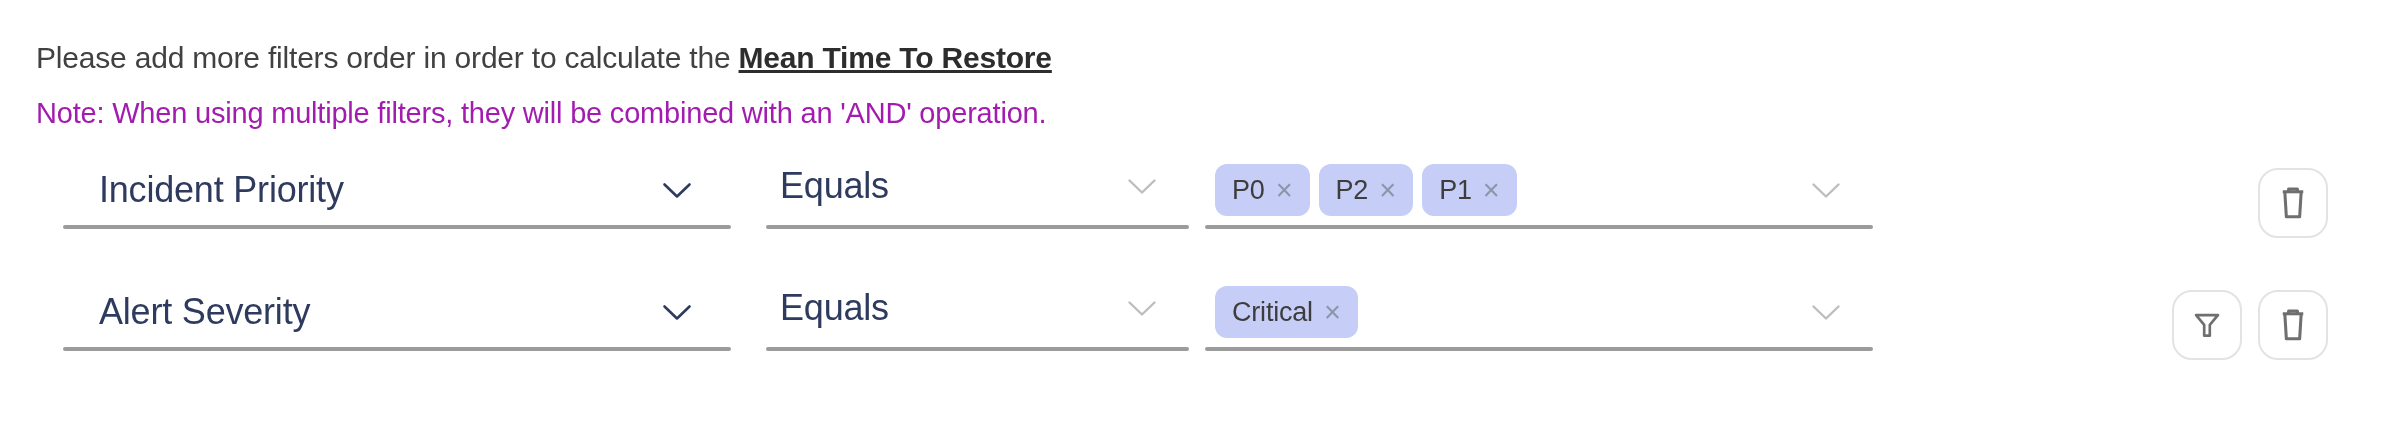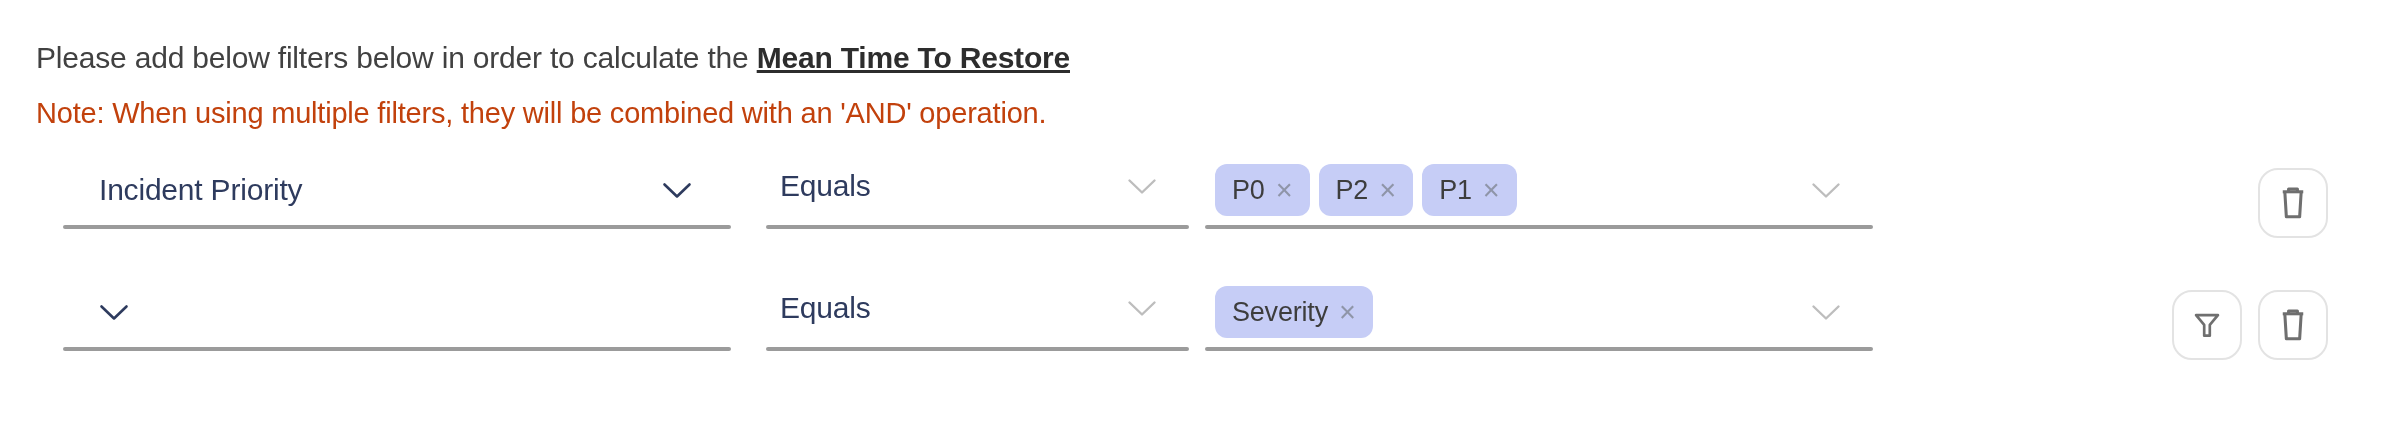--- a/index.html
+++ b/index.html
@@ -29,21 +29,21 @@
     font-weight: 700;
     color: #2d2d2d;
     text-decoration: underline;
   }
   .note {
     position: absolute;
     left: 36px;
     top: 96px;
     font-size: 29px;
     line-height: 35px;
-    color: #c2410c;
+    color: #a21caf;
     letter-spacing: -0.2px;
     white-space: nowrap;
   }
 
   
   .filter-row {
     position: absolute;
     left: 0;
     width: 100%;
     height: 74px;
@@ -67,21 +67,21 @@
     bottom: 0;
     height: 4px;
     background: #9b9b9b;
     border-radius: 3px;
   }
   .attr-field   { left: 63px;   width: 668px; padding: 0 39px 4px 36px; }
   .op-field     { left: 766px;  width: 423px; padding: 0 32px 12px 14px; }
   .values-field { left: 1205px; width: 668px; padding: 0 32px 4px 10px; }
 
   .field-label {
-    font-size: 30px;
+    font-size: 36px;
     color: #2e3b5e;
     letter-spacing: -0.2px;
     white-space: nowrap;
   }
 
   .chev { flex: 0 0 auto; }
 
   
   .chips {
     display: flex;
@@ -127,21 +127,21 @@
     padding: 0;
   }
   .btn-delete { left: 2258px; }
   .btn-filter { left: 2172px; }
 </style>
 </head>
 <body>
 
 <div class="screen">
 
-  <div class="intro"><span>Please add below filters below in order to calculate the </span><span class="bold">Mean Time To Restore</span></div>
+  <div class="intro"><span>Please add more filters order in order to calculate the </span><span class="bold">Mean Time To Restore</span></div>
 
   <div class="note">Note: When using multiple filters, they will be combined with an 'AND' operation.</div>
 
   <div class="filter-row row-1">
 
     <div class="field attr-field">
       <span class="field-label">Incident Priority</span>
       <svg class="chev" width="30" height="17" viewBox="0 0 30 17" fill="none">
         <polyline points="2.5,2.5 15,14.5 27.5,2.5" stroke="#2e3b5e" stroke-width="2.6" stroke-linecap="round" stroke-linejoin="round"></polyline>
       </svg>
@@ -182,38 +182,39 @@
         <path d="M8.8 4.7 V2.9 H15.2 V4.7"></path>
         <path d="M4.6 4.9 H19.4"></path>
         <path d="M6.1 4.9 L7.2 23 H16.8 L17.9 4.9"></path>
       </svg>
     </button>
   </div>
 
   <div class="filter-row row-2">
 
     <div class="field attr-field">
+      <span class="field-label">Alert Severity</span>
       <svg class="chev" width="30" height="17" viewBox="0 0 30 17" fill="none">
         <polyline points="2.5,2.5 15,14.5 27.5,2.5" stroke="#2e3b5e" stroke-width="2.6" stroke-linecap="round" stroke-linejoin="round"></polyline>
       </svg>
       <span class="underline"></span>
     </div>
 
     <div class="field op-field">
       <span class="field-label">Equals</span>
       <svg class="chev" width="30" height="17" viewBox="0 0 30 17" fill="none">
         <polyline points="2.5,2.5 15,14.5 27.5,2.5" stroke="#bdbdbd" stroke-width="2.4" stroke-linecap="round" stroke-linejoin="round"></polyline>
       </svg>
       <span class="underline"></span>
     </div>
 
     <div class="field values-field">
       <span class="chips">
         <span class="chip">
-          <span class="chip-label">Severity</span>
+          <span class="chip-label">Critical</span>
           <span class="chip-remove">×</span>
         </span>
       </span>
       <svg class="chev" width="30" height="17" viewBox="0 0 30 17" fill="none">
         <polyline points="2.5,2.5 15,14.5 27.5,2.5" stroke="#bdbdbd" stroke-width="2.4" stroke-linecap="round" stroke-linejoin="round"></polyline>
       </svg>
       <span class="underline"></span>
     </div>
 
     <button class="icon-btn btn-filter">

